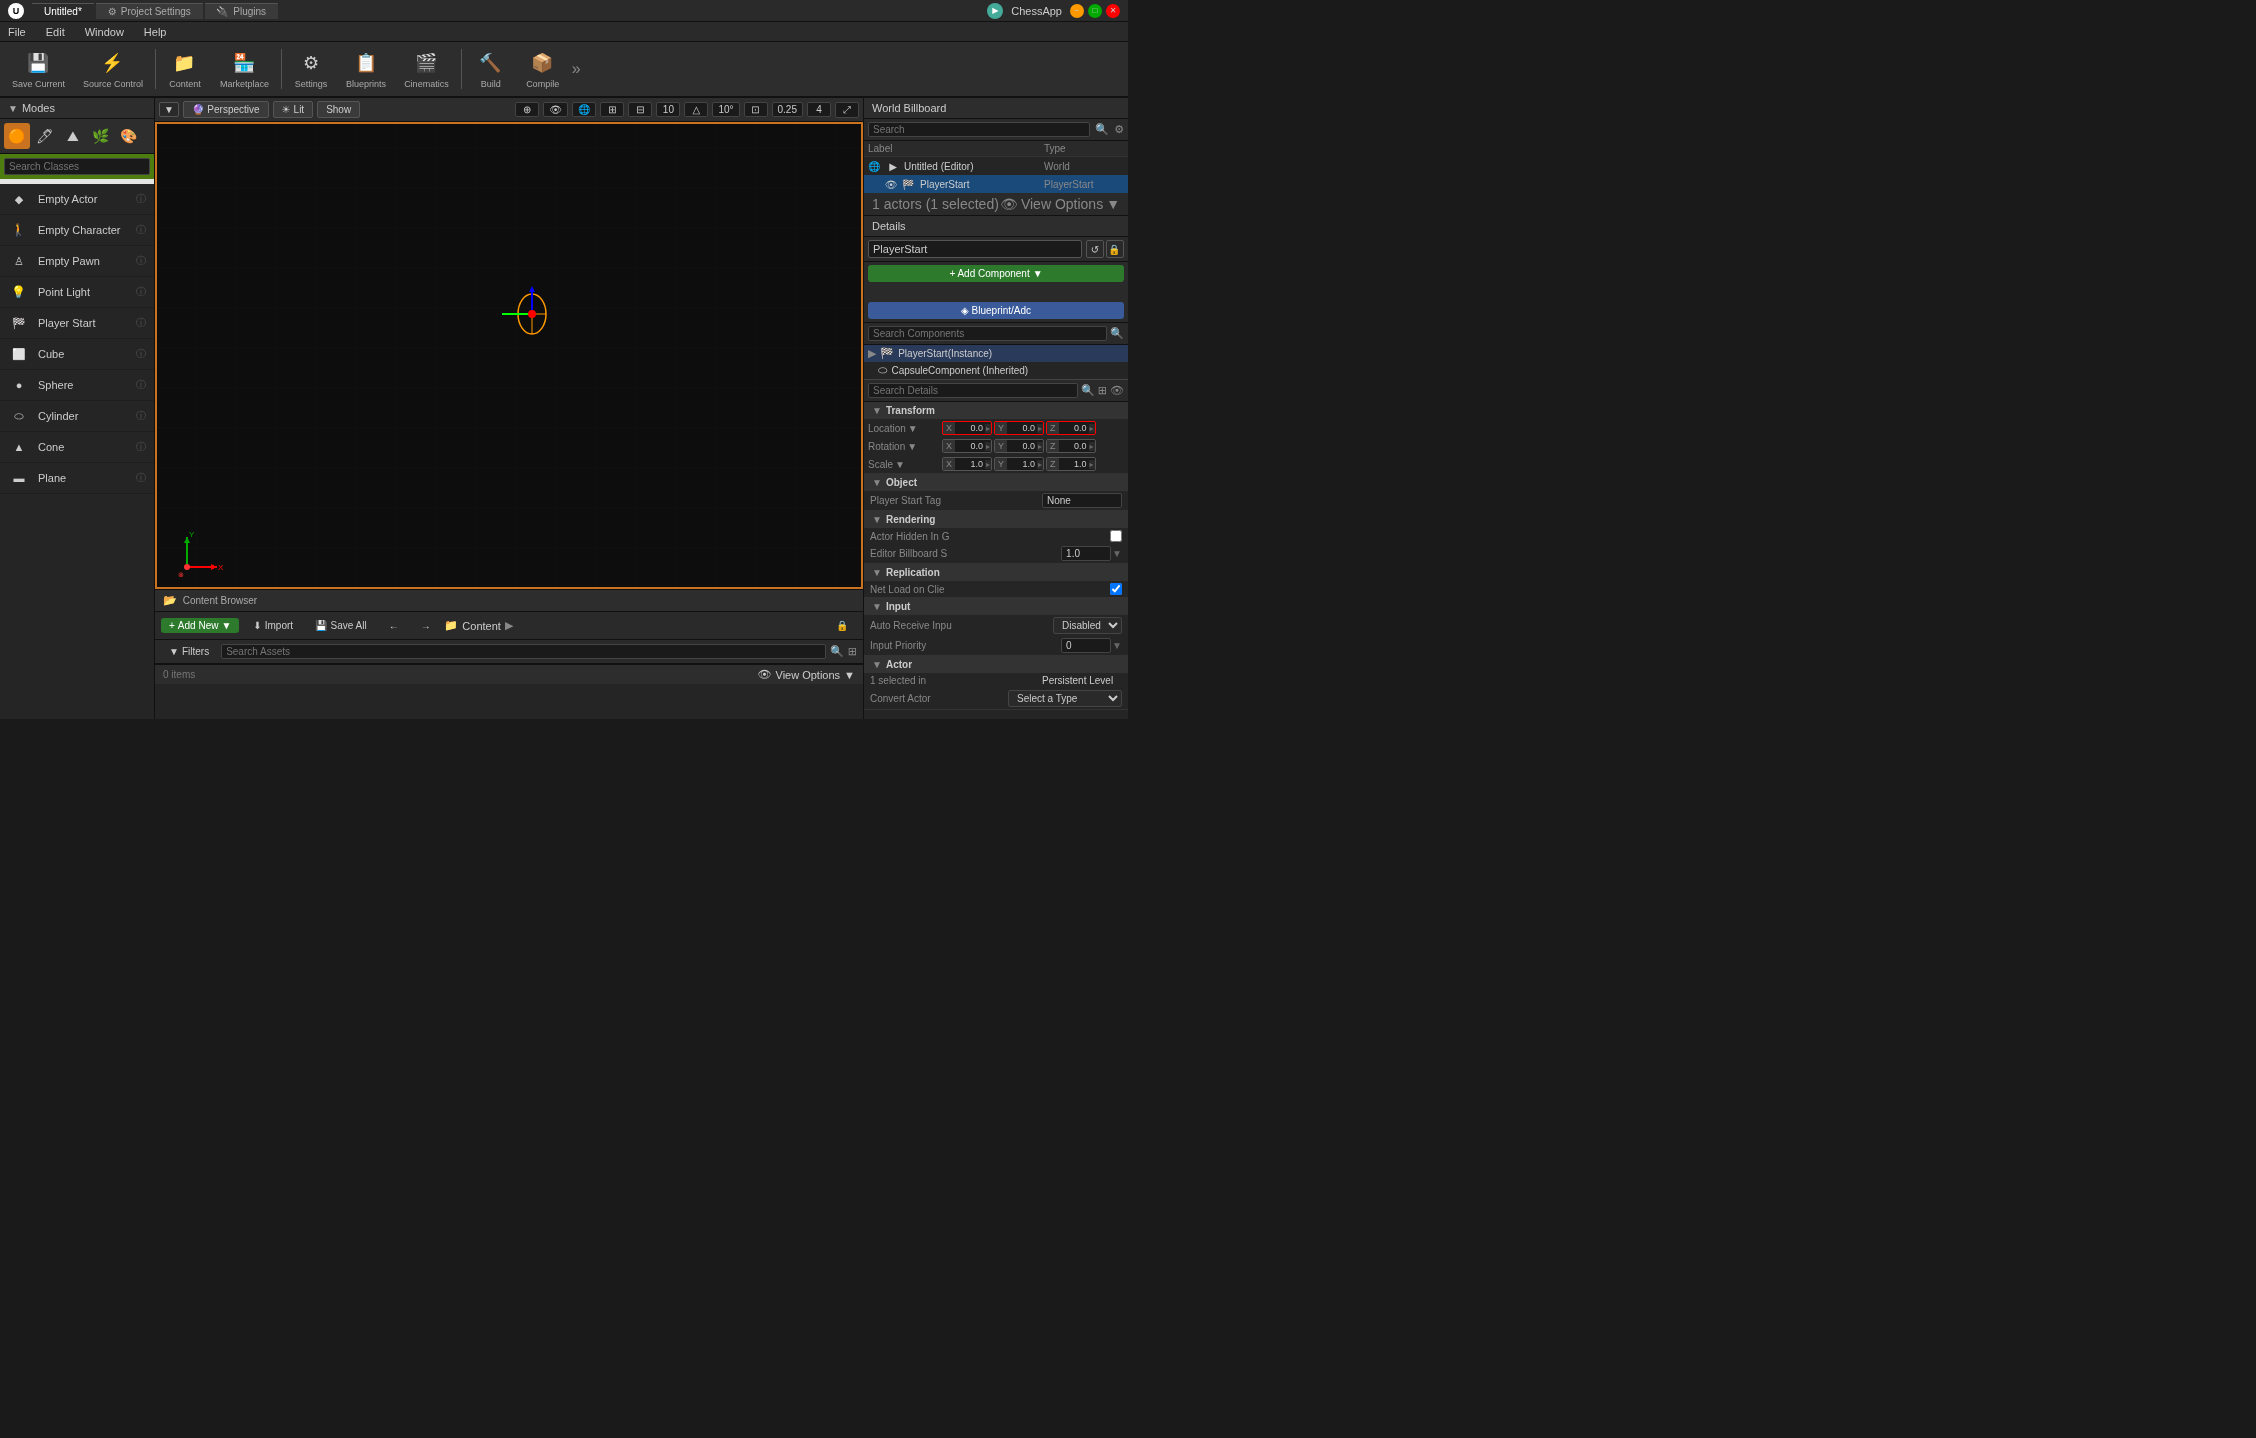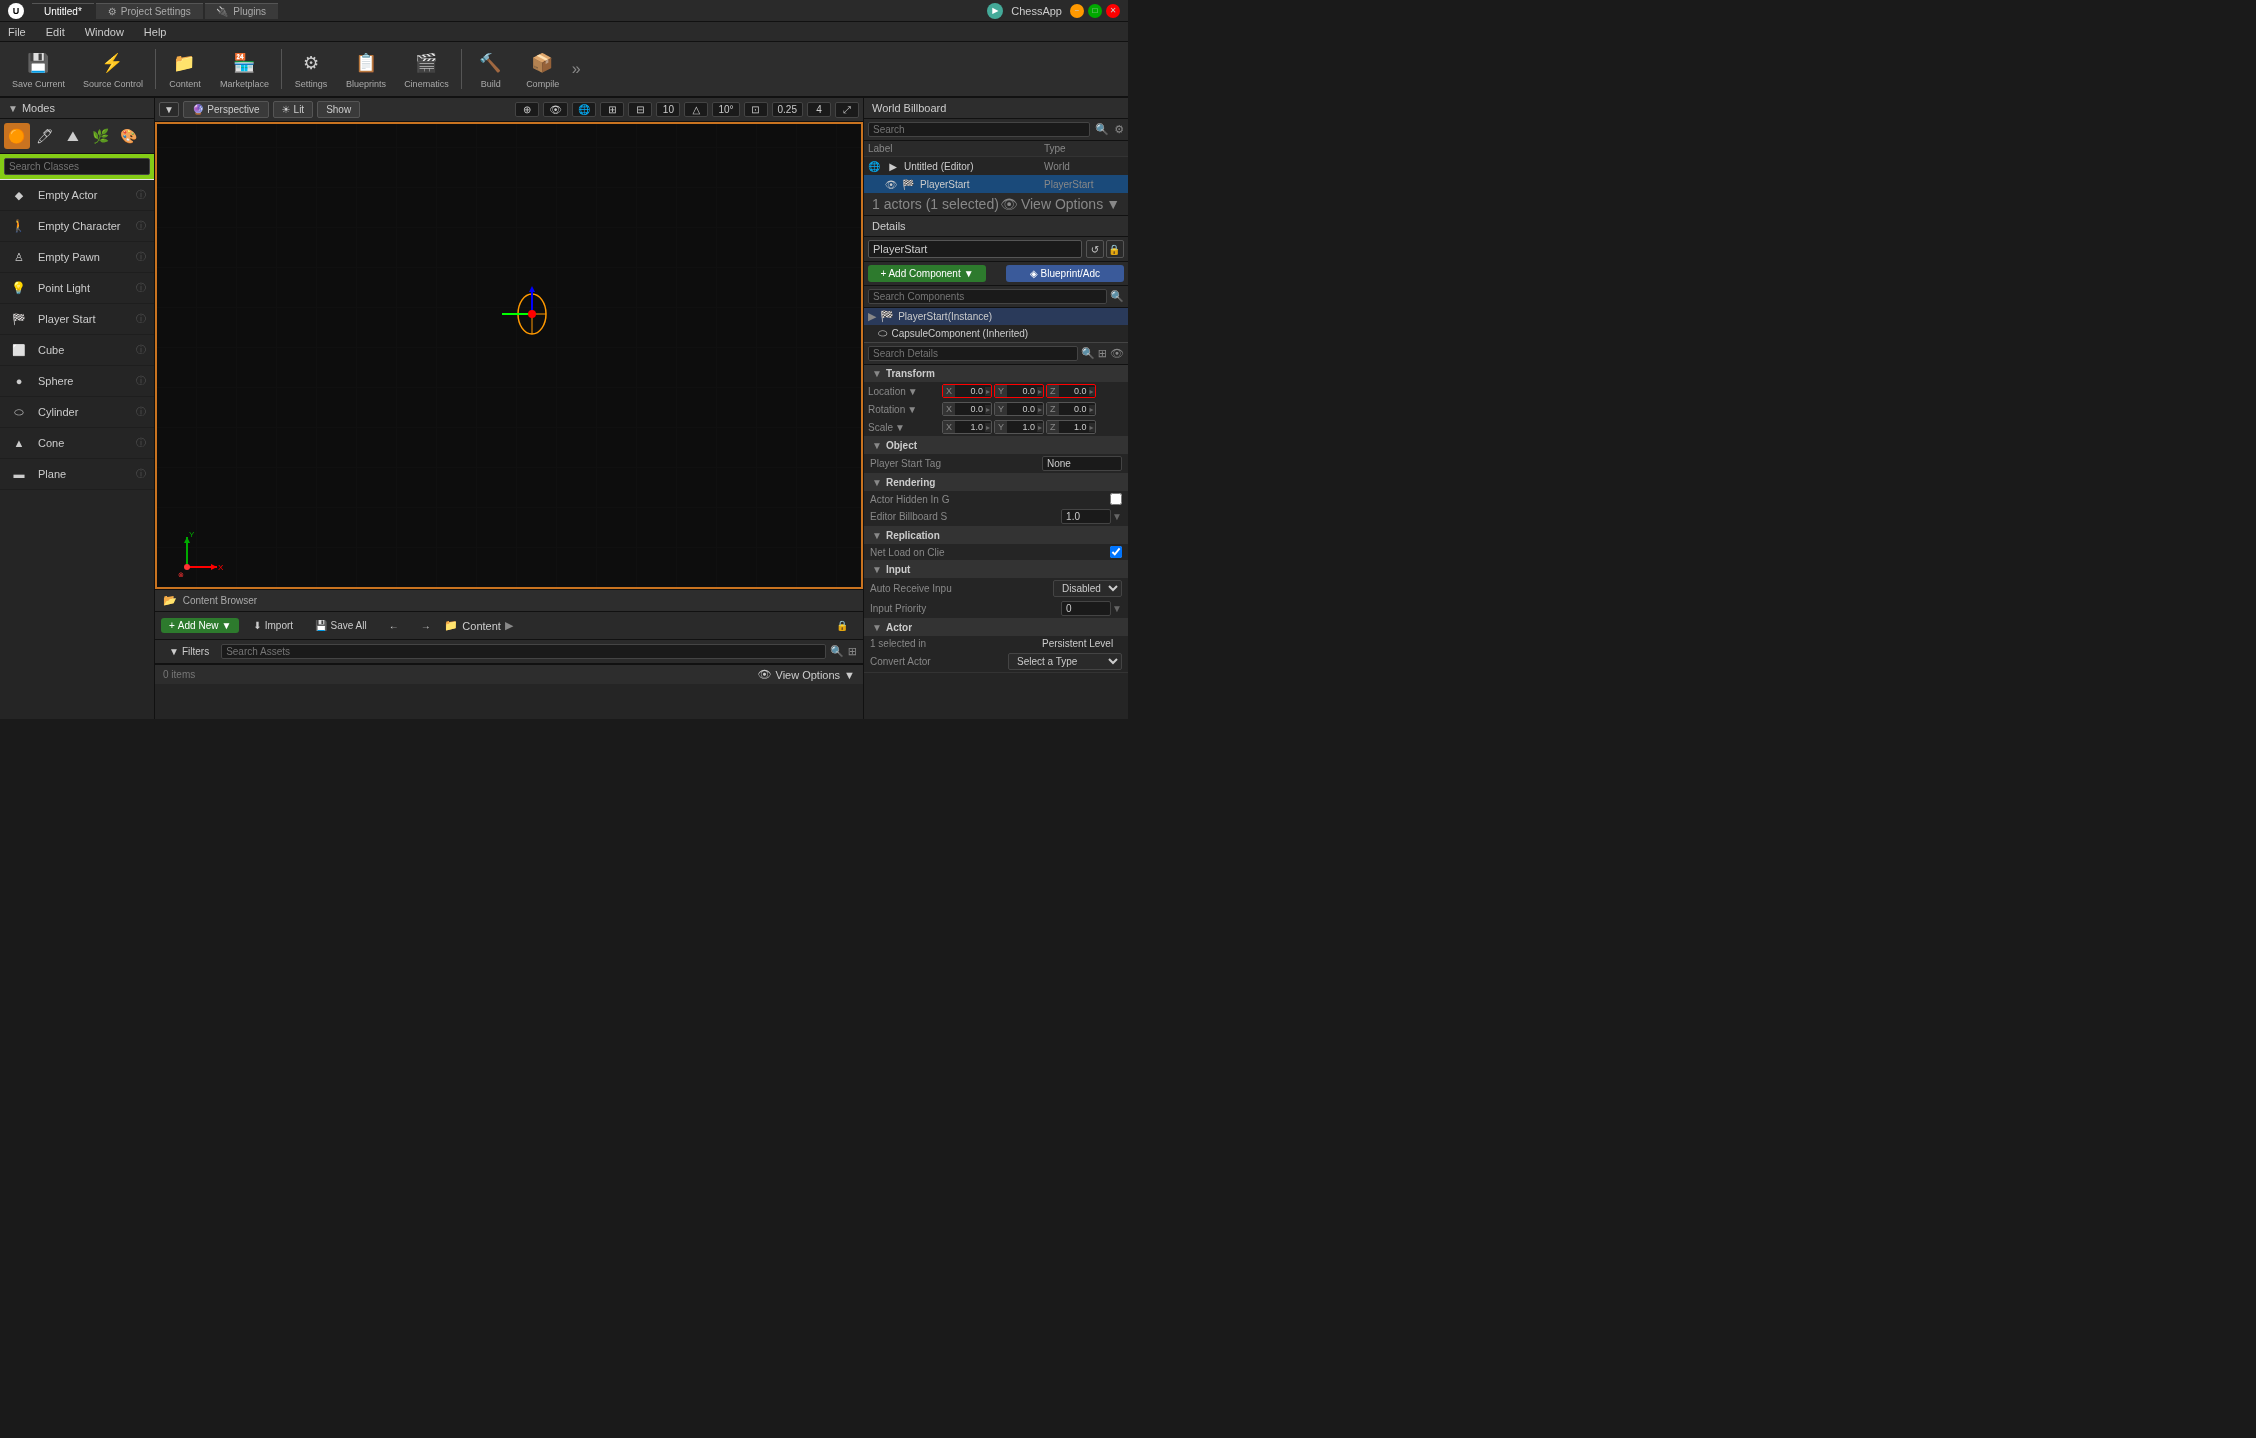--- a/index.html
+++ b/index.html
@@ -34,21 +34,21 @@
 
     
     #main { display: flex; height: calc(719px - 22px - 20px - 56px); }
 
     
     #left-panel { width: 155px; background: #252525; border-right: 1px solid #111; display: flex; flex-direction: column; flex-shrink: 0; }
     #modes-header { background: #2d2d2d; padding: 4px 8px; font-size: 11px; color: #ccc; display: flex; align-items: center; gap: 4px; border-bottom: 1px solid #111; }
     #mode-icons { display: flex; gap: 2px; padding: 4px; background: #2d2d2d; border-bottom: 1px solid #111; }
     .mode-icon { width: 26px; height: 26px; border-radius: 3px; display: flex; align-items: center; justify-content: center; cursor: pointer; font-size: 14px; }
     .mode-icon.active { background: #c97320; }
-    #search-classes { padding: 4px; background: #84cc16; border-bottom: 1px solid #e5e5e5; }
+    #search-classes { padding: 4px; background: #4d7c0f; border-bottom: 5px solid #e5e5e5; }
     #search-classes input { width: 100%; background: #1a1a1a; border: 1px solid #444; color: #ccc; padding: 2px 4px; font-size: 10px; border-radius: 2px; outline: none; }
     #placement-categories { display: flex; flex-direction: column; }
     .category-item { padding: 4px 8px; cursor: pointer; color: #ccc; font-size: 11px; }
     #placement-list { flex: 1; overflow-y: auto; }
     .placement-item { display: flex; align-items: center; padding: 4px 8px; cursor: pointer; gap: 8px; border-bottom: 1px solid #1e1e1e; }
     .placement-icon { width: 22px; height: 22px; display: flex; align-items: center; justify-content: center; flex-shrink: 0; }
     .placement-name { flex: 1; font-size: 11px; color: #ccc; }
     .placement-info { color: #555; font-size: 10px; }
 
     
@@ -101,21 +101,21 @@
     .wo-item-type { width: 80px; font-size: 10px; color: #888; }
     #wo-actors-count { padding: 3px 8px; font-size: 14px; color: #888; display: flex; align-items: center; justify-content: space-between; background: #2a2a2a; }
     
     
     #details-panel { flex: 1; }
     #dp-header { background: #2d2d2d; padding: 4px 8px; font-size: 11px; color: #ccc; border-bottom: 1px solid #111; }
     #dp-name-row { display: flex; align-items: center; gap: 4px; padding: 3px 4px; background: #2a2a2a; border-bottom: 1px solid #111; }
     #dp-name-input { flex: 1; background: #1a1a1a; border: 1px solid #555; color: #ccc; padding: 2px 4px; font-size: 11px; border-radius: 2px; outline: none; }
     #dp-actions { display: flex; gap: 2px; }
     .dp-action-btn { background: #2a2a2a; border: 1px solid #555; color: #ccc; width: 18px; height: 18px; display: flex; align-items: center; justify-content: center; cursor: pointer; font-size: 10px; border-radius: 2px; }
-    #dp-buttons { display: flex; gap: 20px; padding: 3px 4px; background: #2a2a2a; border-bottom: 1px solid #111; }
+    #dp-buttons { display: flex; gap: 20px; padding: 3px 4px; background: #2a2a2a; border-bottom: 1px solid #111; flex-direction: column; }
     .dp-big-btn { flex: 1; padding: 3px 6px; font-size: 10px; cursor: pointer; border-radius: 3px; display: flex; align-items: center; justify-content: center; gap: 3px; }
     .dp-add-btn { background: #2d7a2d; color: #fff; border: none; }
     .dp-bp-btn { background: #3a5a9a; color: #fff; border: none; }
     #dp-search { padding: 3px 4px; background: #2a2a2a; border-bottom: 1px solid #111; display: flex; align-items: center; gap: 3px; }
     #dp-search input { flex: 1; background: #1a1a1a; border: 1px solid #444; color: #ccc; padding: 1px 4px; font-size: 10px; border-radius: 2px; outline: none; }
     
     
     .component-item { display: flex; align-items: center; padding: 2px 4px; gap: 4px; cursor: pointer; }
     .component-item.selected { background: #2a3a5a; }
     .component-indent { padding-left: 14px; }

